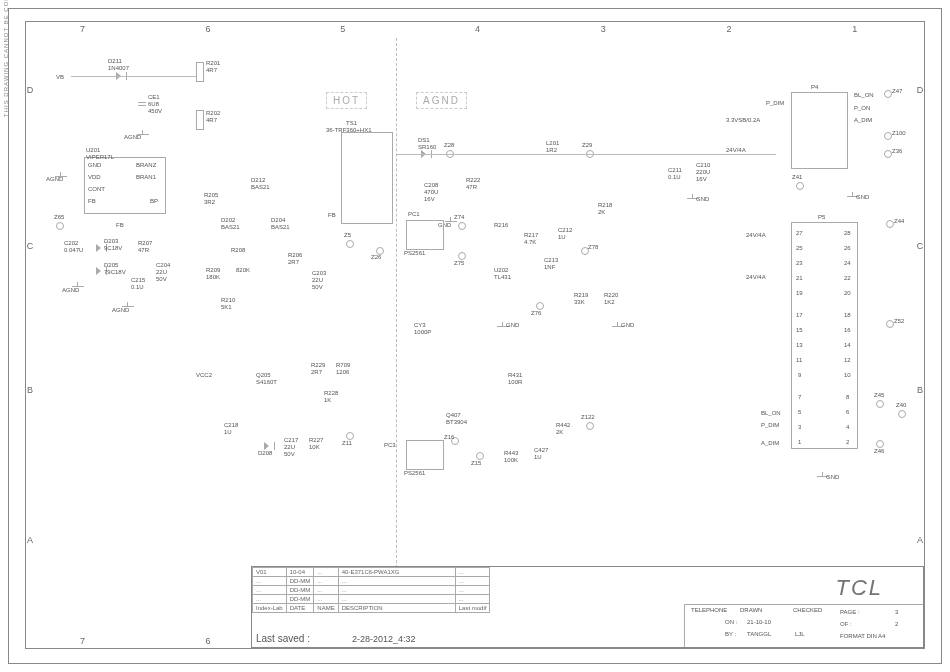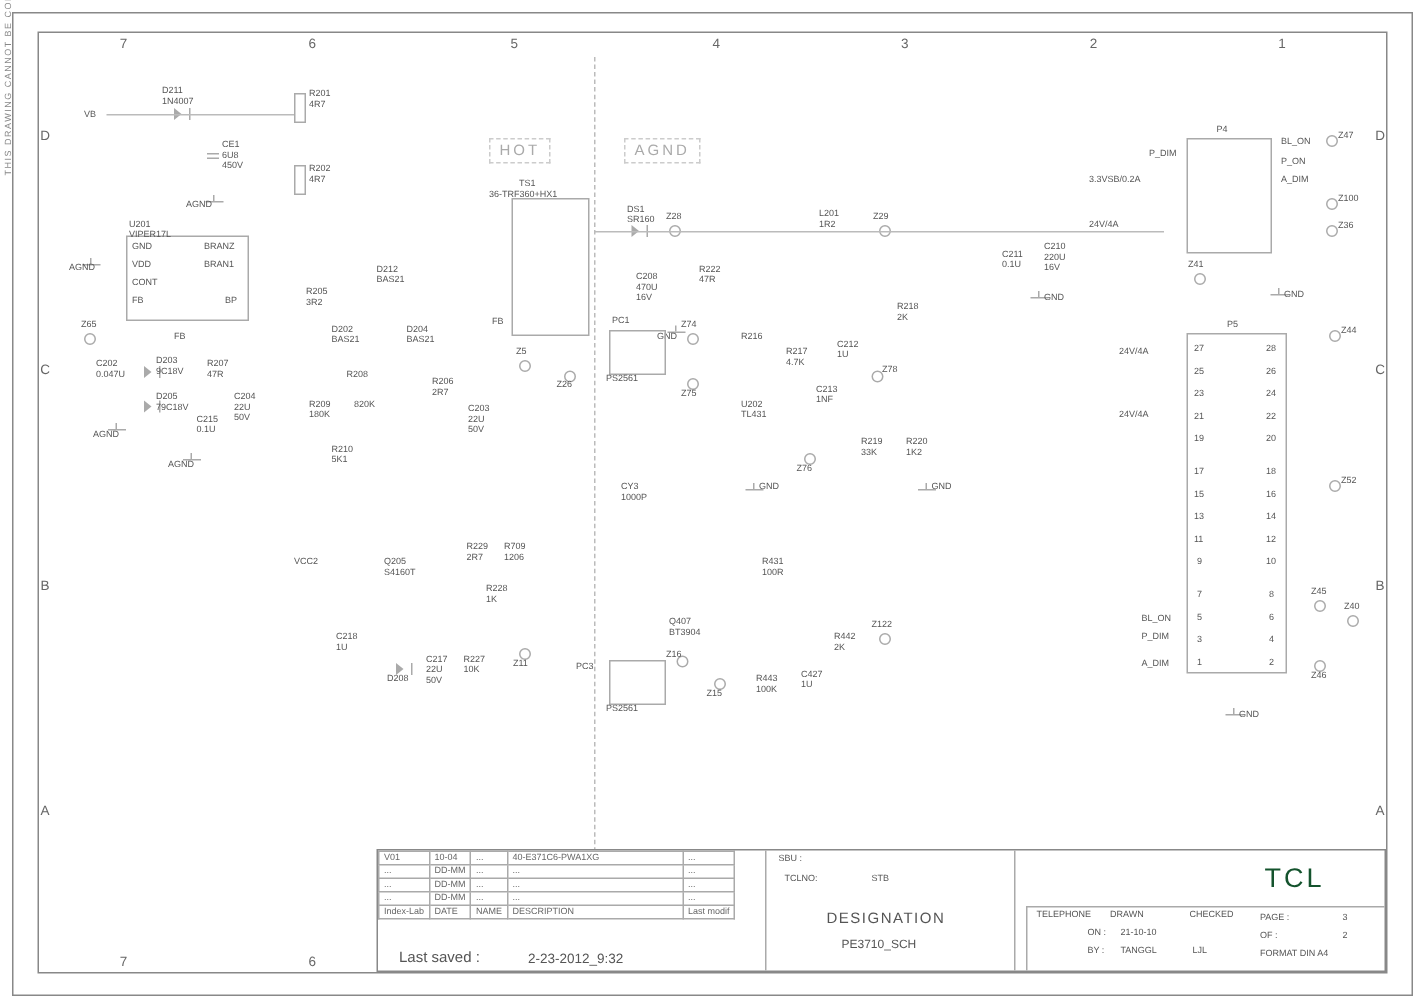--- a/index.html
+++ b/index.html
@@ -3,21 +3,21 @@
 <meta charset="utf-8">
 <style>
 html,body{margin:0;padding:0;width:950px;height:672px;overflow:hidden;font-family:Arial,sans-serif;background:#fff;color:#333;font-size:7px}
 .sheet{position:absolute;left:8px;top:8px;right:8px;bottom:8px;border:1px solid #888}
 .inner{position:absolute;left:16px;top:12px;right:16px;bottom:14px;border:1px solid #888}
 .coord{position:absolute;text-align:center;color:#666;font-size:9px}
 .ct{top:2px}.cb{bottom:2px}.cl{left:-2px;width:12px}.cr{right:-2px;width:12px}
 .side-text{position:absolute;left:0;top:50%;transform:rotate(-90deg) translate(50%,-50%);transform-origin:left top;font-size:6px;letter-spacing:1px;color:#888;width:420px;text-align:center}
 .lbl{position:absolute;font-size:6px;color:#555;white-space:nowrap}
 .big{font-size:10px;color:#aaa;letter-spacing:2px}
-.logo{font-size:18px;letter-spacing:2px;color:#14532d}
+.logo{font-size:22px;font-style:italic;letter-spacing:2px;color:#737373}
 .tblk{position:absolute;border:1px solid #888;background:#fff}
 .tblk td{border:1px solid #aaa;padding:1px 3px;font-size:6px;color:#666}
 .wire{position:absolute;background:#bbb}
 .h{height:1px}
 .box{position:absolute;border:1px solid #aaa}
 .dash{position:absolute;border-left:1px dashed #bbb;height:560px;top:16px}
 .conn{position:absolute;border:1px solid #aaa;background:#fff}
 .gnd{position:absolute;width:14px;height:10px}
 .gnd:before{content:"";position:absolute;left:6px;top:0;width:1px;height:4px;background:#aaa}
 .gnd:after{content:"";position:absolute;left:1px;top:4px;width:12px;height:1px;background:#aaa;box-shadow:2px 2px 0 -1px #aaa,4px 4px 0 -2px #aaa}
@@ -350,30 +350,23 @@
             </tr>
         <tr>
               <td>Index-Lab</td>
               <td>DATE</td>
               <td>NAME</td>
               <td>DESCRIPTION</td>
               <td>Last modif</td>
             </tr>
       </tbody>
         </table>
-      <div class="lbl" style="left:14px;bottom:3px;font-size:10px">Last saved :</div>
-      <div class="lbl" style="left:100px;bottom:3px;font-size:9px">2-23-2012_9:32</div>
-
-      <div class="box" style="left:258px;top:0;width:165px;height:80px;border-top:none;border-bottom:none">
-        <div class="lbl" style="left:8px;top:3px">SBU :</div>
-        <div class="lbl" style="left:12px;top:16px">TCLNO:</div>
-        <div class="lbl" style="left:70px;top:16px">STB</div>
-        <div class="lbl" style="left:40px;top:40px;font-size:10px;letter-spacing:1px">DESIGNATION</div>
-        <div class="lbl" style="left:50px;top:58px;font-size:8px">PE3710_SCH</div>
-      </div>
+      <div class="lbl" style="left:4px;bottom:3px;font-size:10px">Last saved :</div>
+      <div class="lbl" style="left:100px;bottom:3px;font-size:9px">2-28-2012_4:32</div>
+
 
       <div class="lbl logo" style="right:40px;top:8px">TCL</div>
       <div class="box" style="right:0;bottom:0;width:238px;height:42px;border-right:none;border-bottom:none">
         <div class="lbl" style="left:6px;top:2px">TELEPHONE</div>
         <div class="lbl" style="left:55px;top:2px">DRAWN</div>
         <div class="lbl" style="left:108px;top:2px">CHECKED</div>
         <div class="lbl" style="left:40px;top:14px">ON :</div>
         <div class="lbl" style="left:62px;top:14px">21-10-10</div>
         <div class="lbl" style="left:40px;top:26px">BY :</div>
         <div class="lbl" style="left:62px;top:26px">TANGGL</div>

